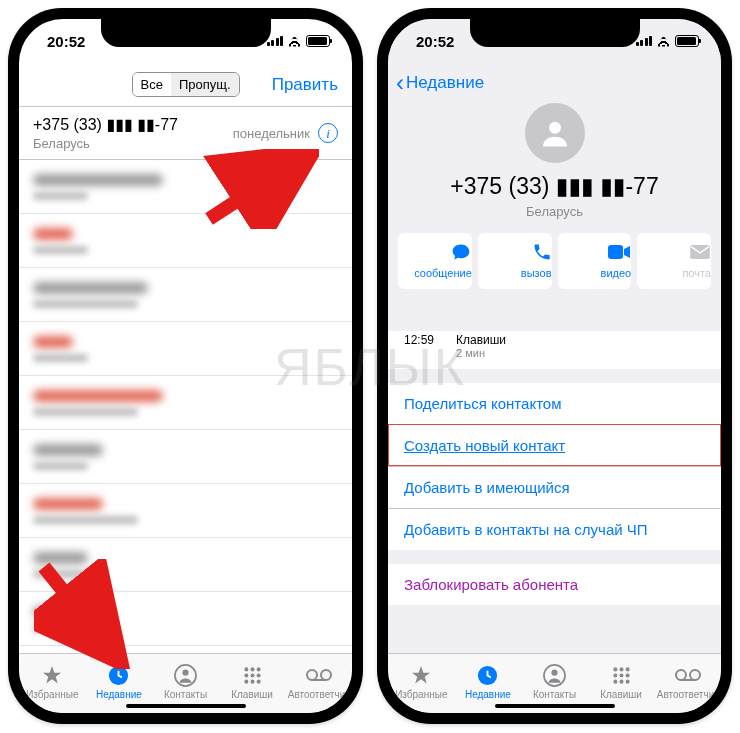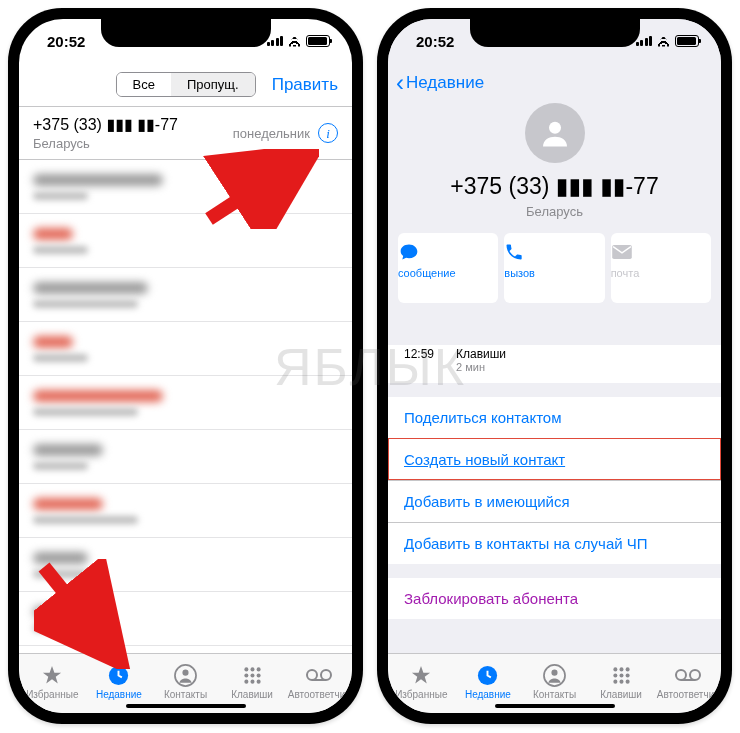--- a/index.html
+++ b/index.html
@@ -18,21 +18,21 @@
     radial-gradient(circle at 50% 100%, transparent 4px, #000 4px, #000 6px, transparent 6px),
     radial-gradient(circle at 50% 100%, transparent 8px, #000 8px, #000 10px, transparent 10px);
     clip-path: polygon(0 100%, 50% 0, 100% 100%);}
   .battery { width: 24px; height: 12px; border: 1px solid #000; border-radius: 3px; position: relative; }
   .battery::after { content:''; position:absolute; right:-3px; top:3px; width:2px; height:4px; background:#000; border-radius:0 1px 1px 0;}
   .battery-fill { position:absolute; left:1px; top:1px; bottom:1px; width:85%; background:#000; border-radius:1.5px;}
 
   
   .nav-bar { height: 44px; display: flex; align-items: center; padding: 0 14px; border-bottom: .5px solid #c6c6c8; position:relative;}
   .seg { display: flex; border: 1px solid #8e8e93; border-radius: 6px; overflow: hidden; font-size: 13px; margin: 0 auto; position:absolute; left:50%; transform:translateX(-50%);}
-  .seg div { padding: 4px 16px; }
+  .seg div { padding: 4px 8px; }
   .seg .active { background: #fff; color: #000; font-weight:500;}
   .seg .inactive { color: #000; background:#eeeeef;}
   .edit-btn { margin-left: auto; color: #007aff; font-size: 17px; }
   .call-row-top { padding: 8px 14px; border-bottom: .5px solid #c6c6c8; display: flex; align-items: center; }
   .call-info { flex: 1; }
   .call-num { font-size: 16px; color:#000; }
   .call-country { font-size: 13px; color: #8a8a8e; margin-top:2px;}
   .call-day { font-size: 13px; color: #8a8a8e; margin-right: 8px; }
   .info-icon { width: 20px; height: 20px; border: 1.6px solid #007aff; border-radius: 50%; color: #007aff; display: flex; align-items: center; justify-content: center; font-family: Georgia, serif; font-style: italic; font-size: 13px; line-height:1;}
   .blur-list { flex: 1; overflow: hidden; position:relative;}
@@ -52,21 +52,21 @@
   
   .screen2 { background:#efeff4; }
   .nav2 { height:40px; display:flex; align-items:center; padding:0 8px; color:#007aff; font-size:17px; background:#efeff4;}
   .chev { font-size:24px; font-weight:300; margin-right:2px; line-height:1;}
   .contact-head { display:flex; flex-direction:column; align-items:center; padding: 0 0 14px; background:#efeff4;}
   .avatar { width:60px; height:60px; border-radius:50%; background:#c7c7cc; display:flex; align-items:center; justify-content:center; margin-bottom:10px;}
   .avatar svg { fill:#fff; }
   .contact-num { font-size:23px; color:#000; }
   .contact-country { font-size:13px; color:#8a8a8e; margin-top:4px;}
   .action-row { display:flex; gap:6px; padding:0 10px 14px; background:#efeff4;}
-  .action-btn { flex:1; background:#fff; border-radius:6px; padding:8px 0 24px; display:flex; flex-direction:column; align-items:flex-start; gap:4px;}
+  .action-btn { flex:1; background:#fff; border-radius:6px; padding:8px 0 10px; display:flex; flex-direction:column; align-items:flex-end; gap:4px;}
   .action-btn .ic { height:22px; display:flex; align-items:center; justify-content:center;}
   .action-btn .lbl { font-size:11px; color:#007aff;}
   .action-btn.disabled .lbl, .action-btn.disabled .ic { color:#c7c7cc; }
   .action-btn.disabled svg { fill:#c7c7cc;}
   .action-btn:not(.disabled) svg { fill:#007aff;}
   .card { background:#fff; margin-bottom:14px; }
   .card-date { font-size:14px; color:#000; padding:10px 16px 2px;}
   .card-log { padding:2px 16px 10px; font-size:12px; color:#000; display:flex; gap:12px;margin-top:28px;}
   .card-log .t { width:40px;}
   .card-log .d { color:#8a8a8e; font-size:11px;}
@@ -276,20 +276,29 @@
           <span class="lbl">сообщение</span>
         </div>
         <div class="action-btn">
           <div class="ic">
               <svg width="20" height="20" viewBox="0 0 24 24">
                 <path d="M6.6 10.8c1.4 2.8 3.8 5.2 6.6 6.6l2.2-2.2c.3-.3.7-.4 1-.2 1.2.4 2.5.6 3.8.6.6 0 1 .4 1 1V20c0 .6-.4 1-1 1C10.6 21 3 13.4 3 4c0-.6.4-1 1-1h3.4c.6 0 1 .4 1 1 0 1.3.2 2.6.6 3.8.1.3 0 .7-.2 1l-2.2 2z"></path>
               </svg>
             </div>
           <span class="lbl">вызов</span>
         </div>
+        <div class="action-btn">
+          <div class="ic">
+              <svg width="24" height="16" viewBox="0 0 24 16">
+                <rect x="1" y="1" width="15" height="14" rx="3"></rect>
+                <path d="M17 5l6-3v12l-6-3z"></path>
+              </svg>
+            </div>
+          <span class="lbl">видео</span>
+        </div>
         <div class="action-btn disabled">
           <div class="ic">
               <svg width="22" height="16" viewBox="0 0 24 18">
                 <rect x="1" y="1" width="22" height="16" rx="2"></rect>
                 <path d="M2 3l10 7L22 3" fill="none" stroke="#fff" stroke-width="1.5"></path>
               </svg>
             </div>
           <span class="lbl">почта</span>
         </div>
       </div>

